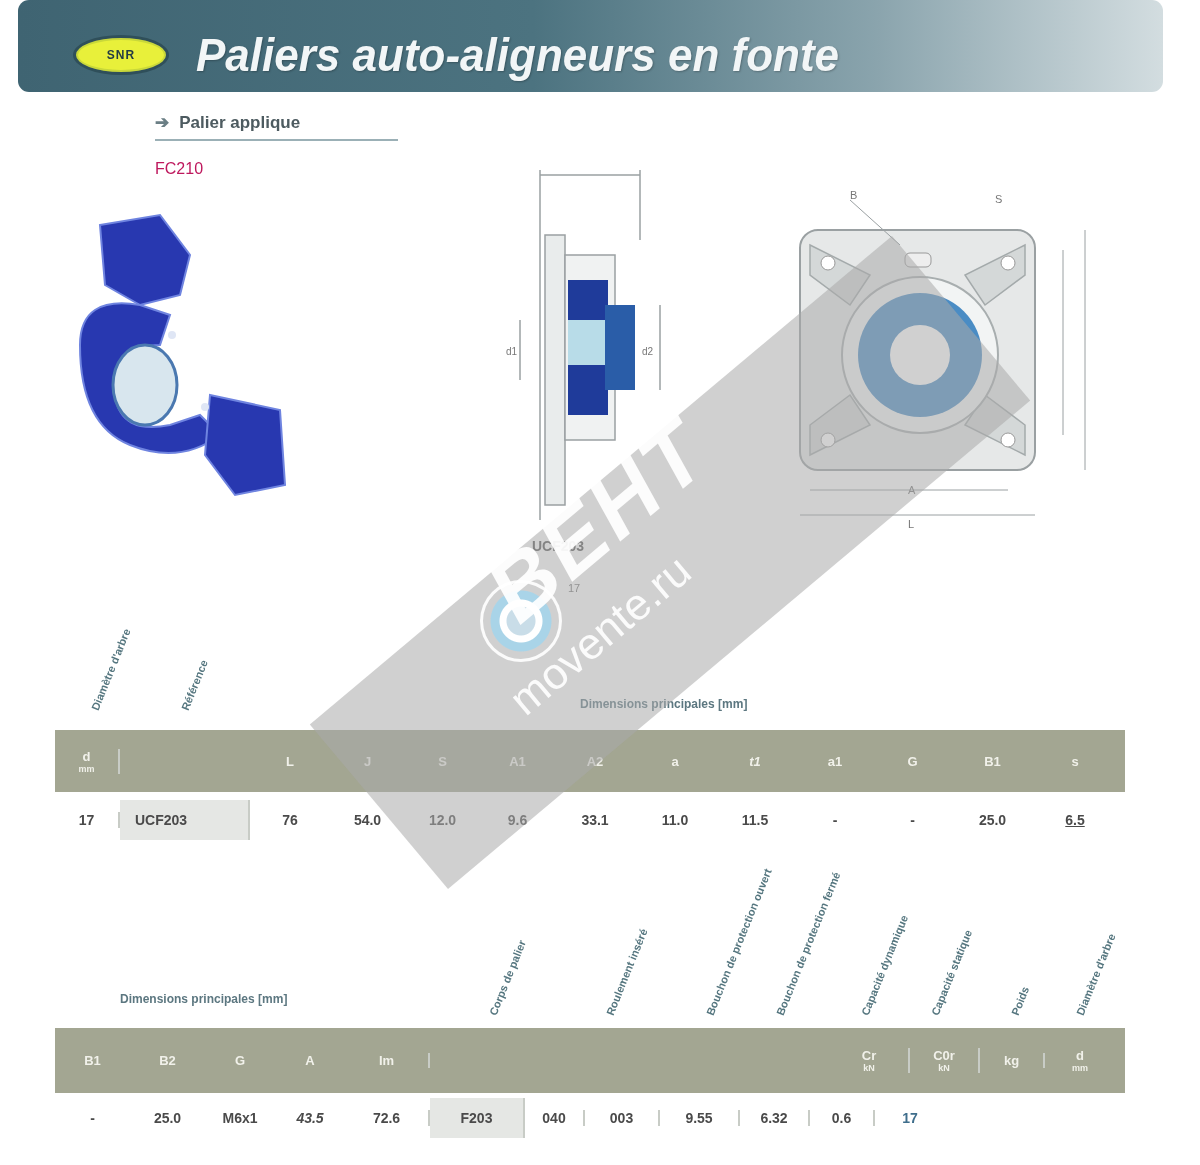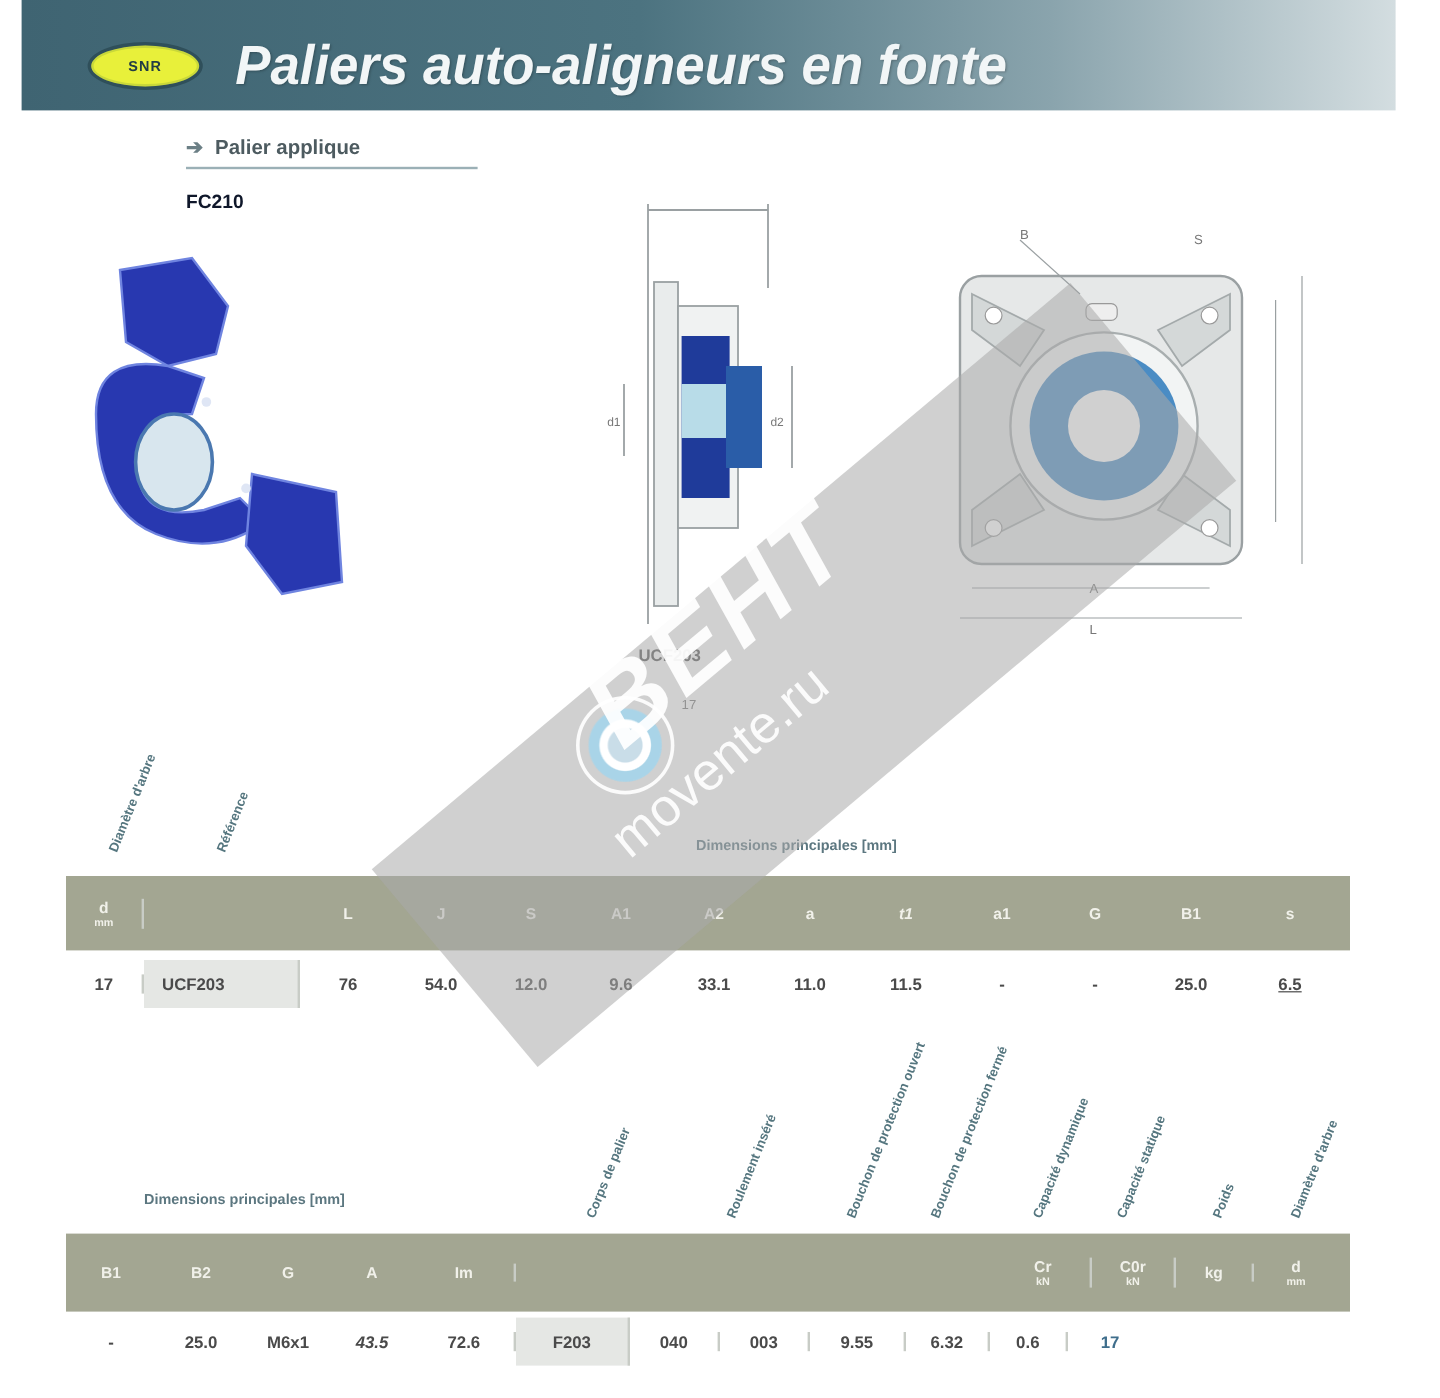--- a/index.html
+++ b/index.html
@@ -2,40 +2,41 @@
 <html><head>
 <meta charset="utf-8">
 <style>
   * { box-sizing: border-box; margin: 0; padding: 0; }
   html, body { width: 1200px; height: 1165px; background: #ffffff; overflow: hidden; }
   body { position: relative; font-family: "Liberation Sans", sans-serif; color: #333; }
 
   .header {
     position: absolute; left: 18px; top: 0; width: 1145px; height: 92px;
     background: linear-gradient(90deg, #3f6472 0%, #4c7380 45%, #8aa4ad 75%, #d3dde0 100%);
+    border-radius: 11px;
   }
   .logo {
     position: absolute; left: 55px; top: 35px; width: 96px; height: 40px;
     border-radius: 50%; background: #e8f03a; border: 3px solid #2f4f5a;
     box-shadow: 0 0 0 2px #c9d83a inset;
     display: flex; align-items: center; justify-content: center;
     font-size: 12px; font-weight: bold; color: #233c44; letter-spacing: 1px;
   }
   .title {
     position: absolute; left: 178px; top: 30px; font-size: 44px; font-weight: bold;
     font-style: italic; color: #f2f6f7; letter-spacing: 0px; transform: scaleY(1.05);
     text-shadow: 1px 1px 2px rgba(0,0,0,0.25);
   }
 
   .subtitle {
     position: absolute; left: 155px; top: 112px; font-size: 17px; font-weight: bold; color: #4d5b60;
     padding-bottom: 6px; border-bottom: 2px solid #9bb0b6; width: 243px;
   }
   .subtitle .arrow { color: #6b7f85; margin-right: 10px; }
-  .model-code { position: absolute; left: 155px; top: 160px; font-size: 16px; font-weight: bold; color: #0f172a; }
+  .model-code { position: absolute; left: 155px; top: 160px; font-size: 16px; font-weight: normal; color: #be185d; }
 
   
   .iso { position: absolute; left: 60px; top: 195px; width: 260px; height: 330px; }
 
   
   .side { position: absolute; left: 500px; top: 160px; width: 180px; height: 420px; }
   .side-label { position: absolute; left: 532px; top: 538px; font-size: 14px; font-weight: bold; color: #555; }
   .side-small { position: absolute; left: 568px; top: 582px; font-size: 11px; color: #777; }
 
   
@@ -209,21 +210,21 @@
   <div class="cell vline" style="width:65px;">kg</div>
   <div class="cell" style="width:70px;"><span>d</span><span class="unit">mm</span></div>
 </div>
 <div class="trow" style="left:55px; top:1098px; width:1070px;">
   <div class="cell" style="width:75px;">-</div>
   <div class="cell" style="width:75px;">25.0</div>
   <div class="cell" style="width:70px;">M6x1</div>
   <div class="cell" style="width:70px;font-style:italic;">43.5</div>
   <div class="cell vline" style="width:85px;">72.6</div>
   <div class="cell shade vline" style="width:95px; height:40px; line-height:40px;">F203</div>
-  <div class="cell vline" style="width:75px;">040</div>
+  <div class="cell vline" style="width:60px;">040</div>
   <div class="cell vline" style="width:75px;">003</div>
   <div class="cell vline" style="width:80px;">9.55</div>
   <div class="cell vline" style="width:70px;">6.32</div>
   <div class="cell vline" style="width:65px;">0.6</div>
   <div class="cell" style="width:70px; color:#3f6e8c;">17</div>
 </div>
 
 <div class="wm"></div>
 <div class="wm-ring"></div>
 <div class="wm-brand">ВЕНТ</div>

